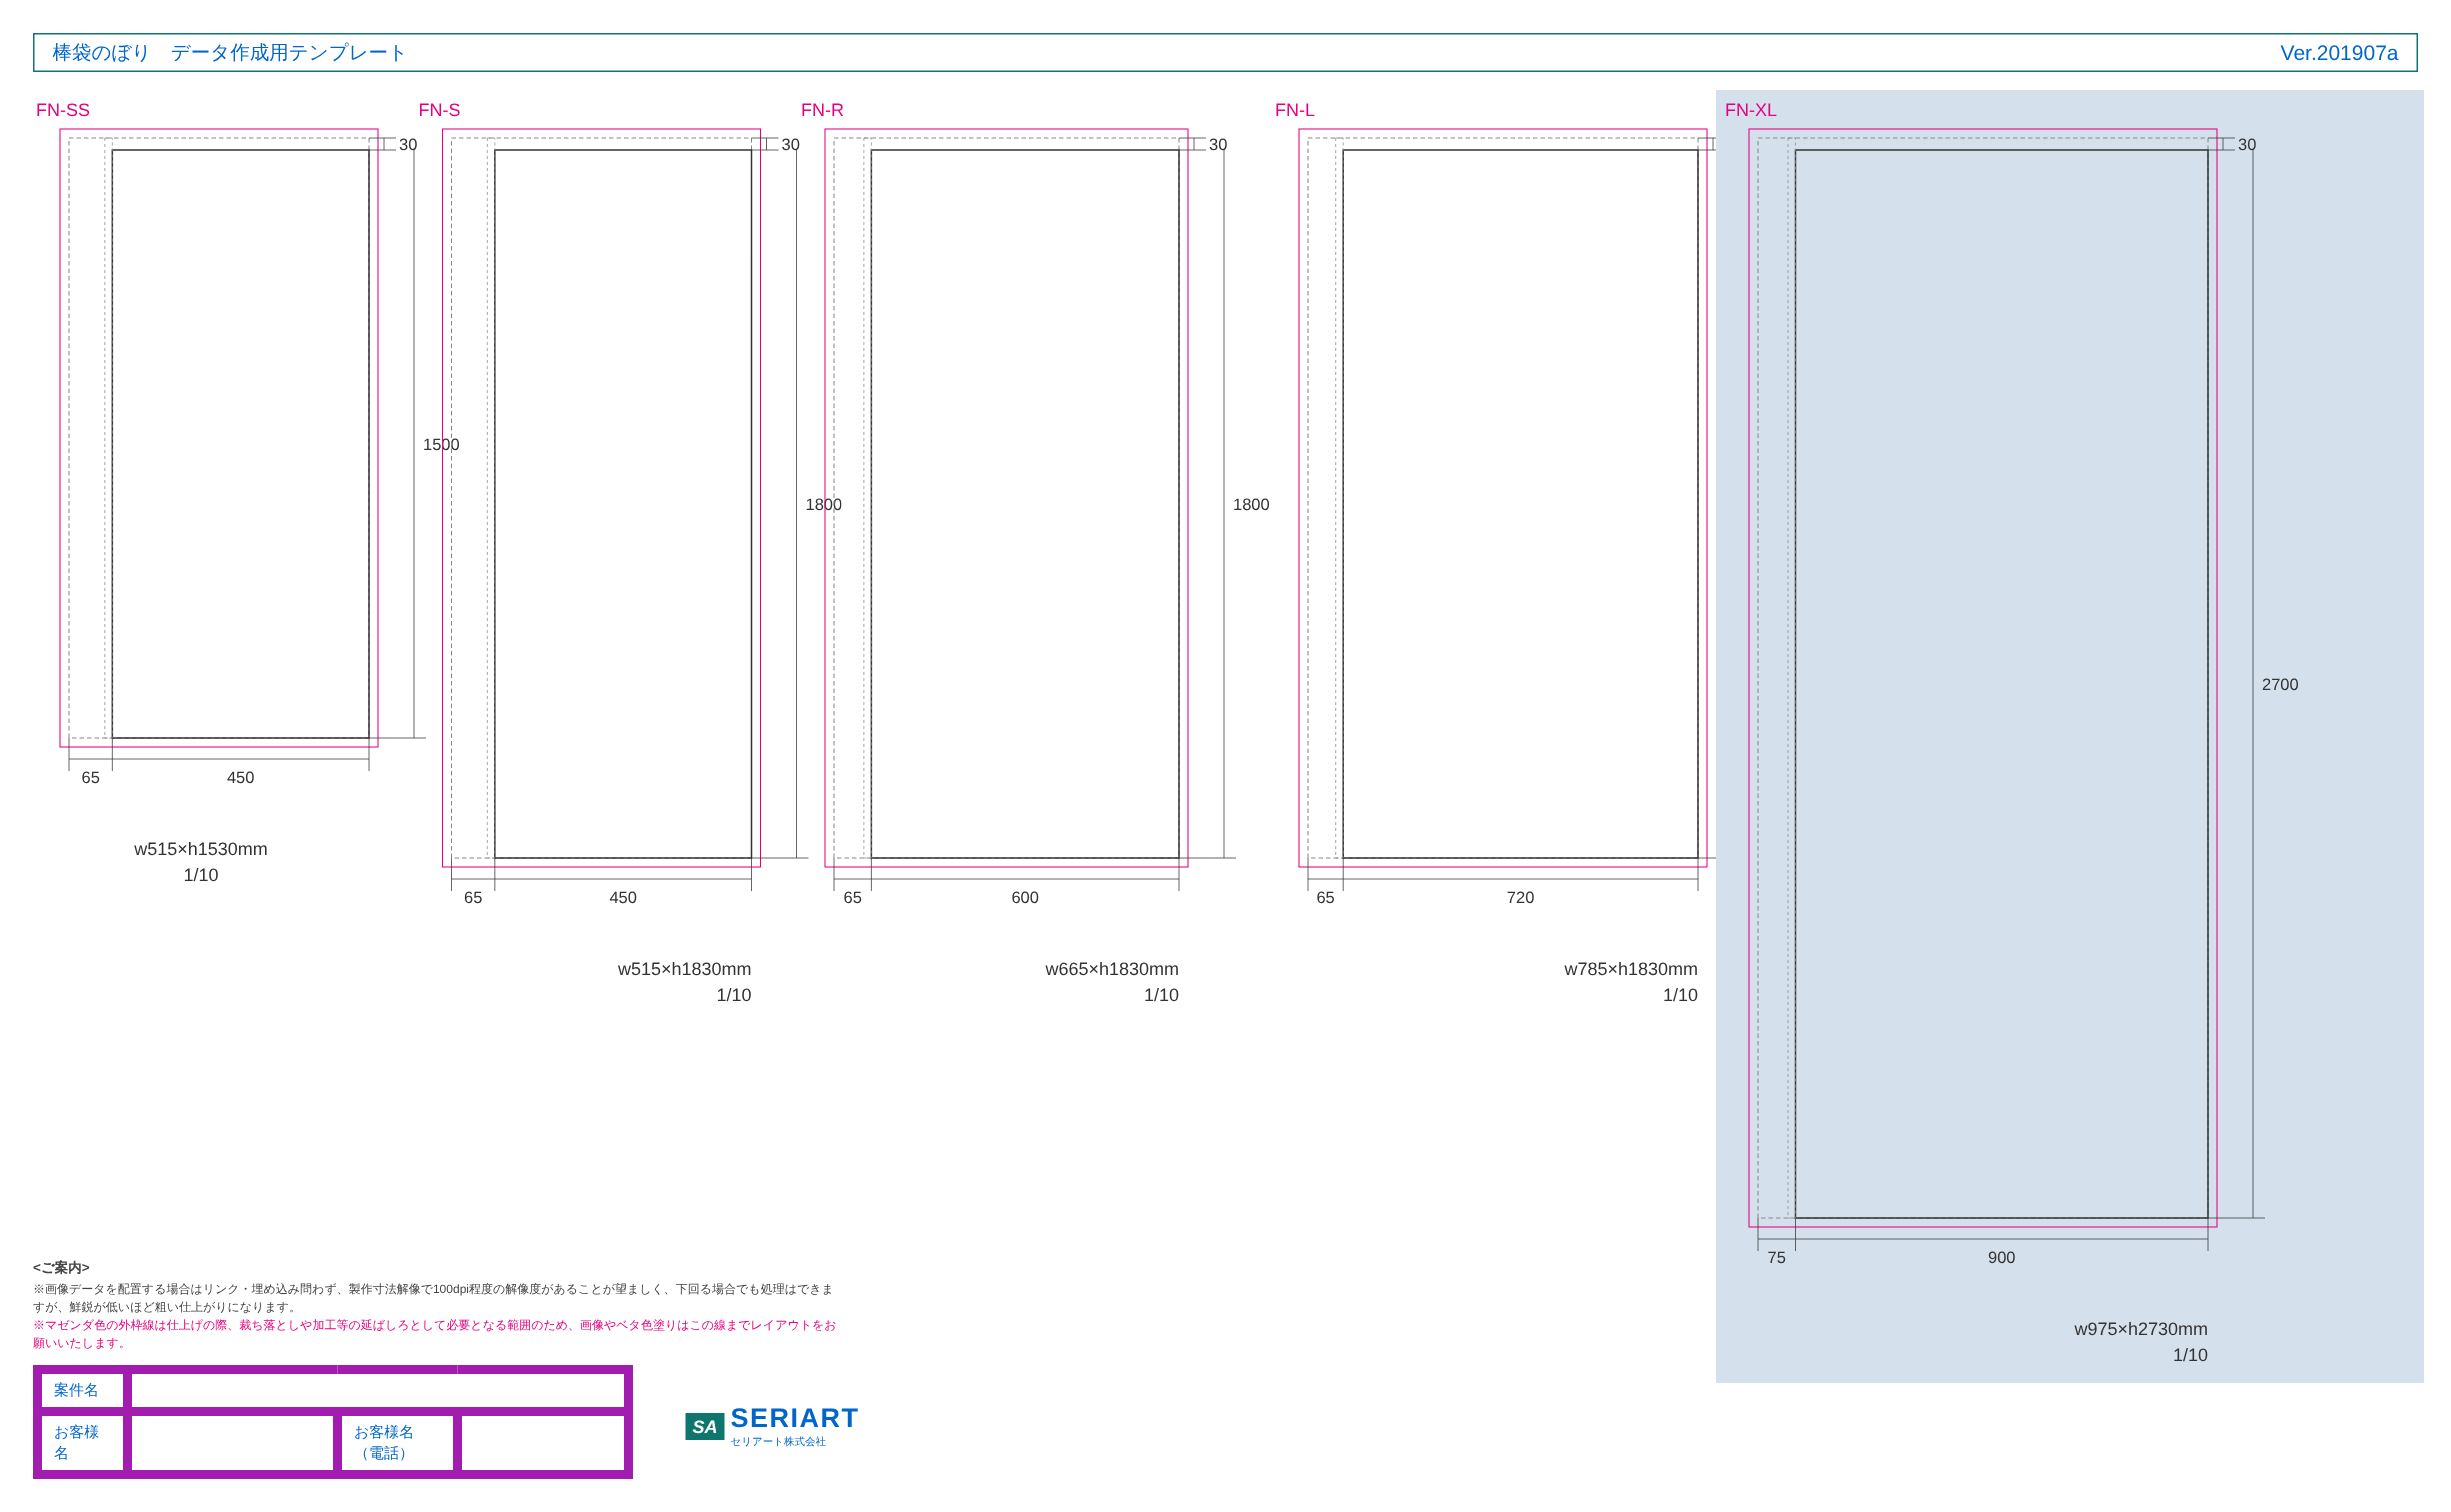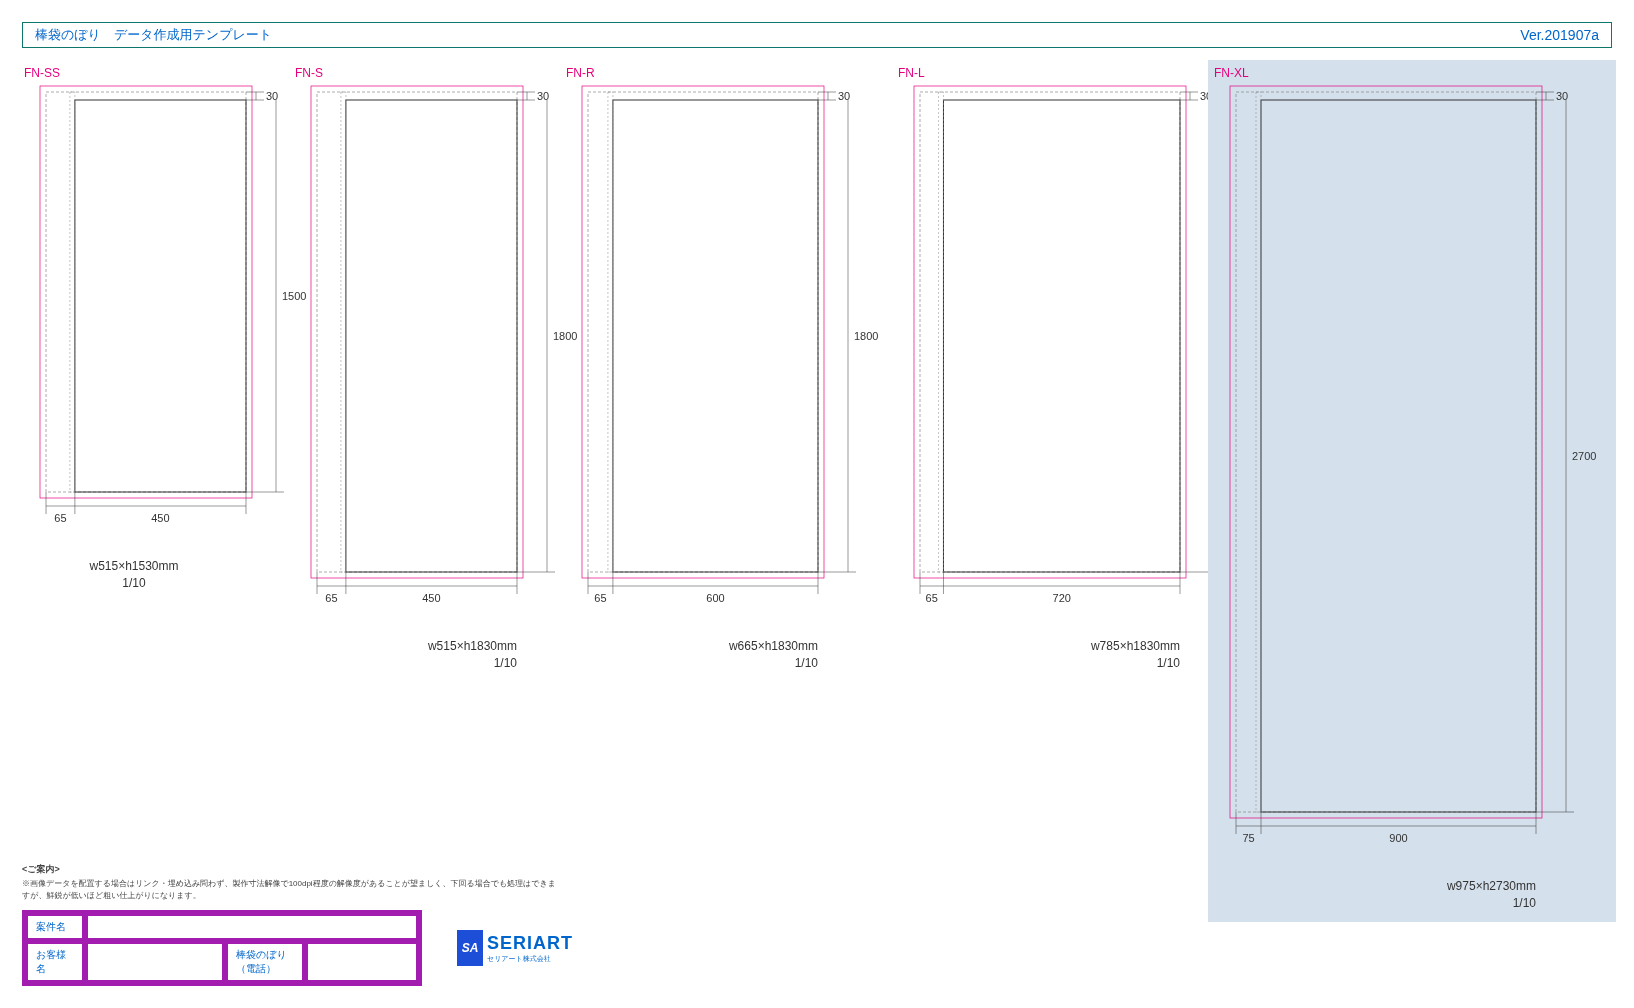--- a/index.html
+++ b/index.html
@@ -7,21 +7,21 @@
 
 .title-bar {
   position: absolute; top: 22px; left: 22px; right: 22px;
   border: 1px solid #0f766e; height: 26px;
   display: flex; align-items: center; justify-content: space-between;
   padding: 0 12px;
 }
 .title-text { color: #0066cc; font-size: 13px; font-weight: 500; }
 .version-text { color: #0066cc; font-size: 14px; }
 
-.templates { position: absolute; top: 60px; left: 18px; right: 18px; display: flex; gap: 16px; }
+.templates { position: absolute; top: 60px; left: 18px; right: 18px; display: flex; gap: 0; }
 .tpl { position: relative; }
 .tpl-label { color: #e6007e; font-size: 12px; font-weight: 500; margin-bottom: 4px; margin-left: 2px; }
 
 .tpl-svg { display: block; }
 
 .highlight { background: #d4e0ec; }
 
 .summary { font-size: 12px; color: #333; text-align: right; margin-top: 6px; line-height: 1.4; }
 .summary .scale { font-size: 12px; }
 
@@ -40,21 +40,21 @@
   border: 6px solid #a21caf; padding: 4px 8px;
   font-size: 10px; color: #0066cc; height: 22px;
 }
 .info-table .lbl { width: 60px; }
 
 .logo {
   position: absolute; left: 435px; bottom: 20px;
   display: flex; align-items: center; gap: 4px;
 }
 .logo-mark {
-  width: 26px; height: 36px; background: #1d4ed8;
+  width: 26px; height: 18px; background: #0f766e;
   display: flex; align-items: center; justify-content: center;
   color: #fff; font-weight: bold; font-size: 12px; font-style: italic;
 }
 .logo-text { color: #0066cc; font-weight: bold; font-size: 18px; letter-spacing: 1px; }
 .logo-sub { color: #0066cc; font-size: 7px; display: block; }
 
 .dim-label { font-size: 11px; fill: #333; }
 </style>
 </head>
 <body>
@@ -218,31 +218,32 @@
       <div class="summary" style="width: 324px;">
         <div>w975×h2730mm</div>
         <div class="scale">1/10</div>
       </div>
     </div>
   </div>
 
 <div class="footer">
   <div class="note-title">&lt;ご案内&gt;</div>
   <div class="note-line">※画像データを配置する場合はリンク・埋め込み問わず、製作寸法解像で100dpi程度の解像度があることが望ましく、下回る場合でも処理はできますが、鮮鋭が低いほど粗い仕上がりになります。</div>
+  <div class="note-magenta">※マゼンダ色の外枠線は仕上げの際、裁ち落としや加工等の延ばしろとして必要となる範囲のため、画像やベタ色塗りはこの線までレイアウトをお願いいたします。</div>
 
   <table class="info-table">
     <tbody>
         <tr>
       <td class="lbl">案件名</td>
       <td colspan="3"></td>
     </tr>
     <tr>
       <td class="lbl">お客様名</td>
       <td style="width:140px"></td>
-      <td class="lbl" style="width:80px">棒袋のぼり（電話）</td>
+      <td class="lbl" style="width:80px">お客様名（電話）</td>
       <td></td>
     </tr>
   </tbody>
     </table>
 
   <div class="logo">
     <div class="logo-mark">SA</div>
     <div>
       <span class="logo-text">SERIART</span>
       <span class="logo-sub">セリアート株式会社</span>

